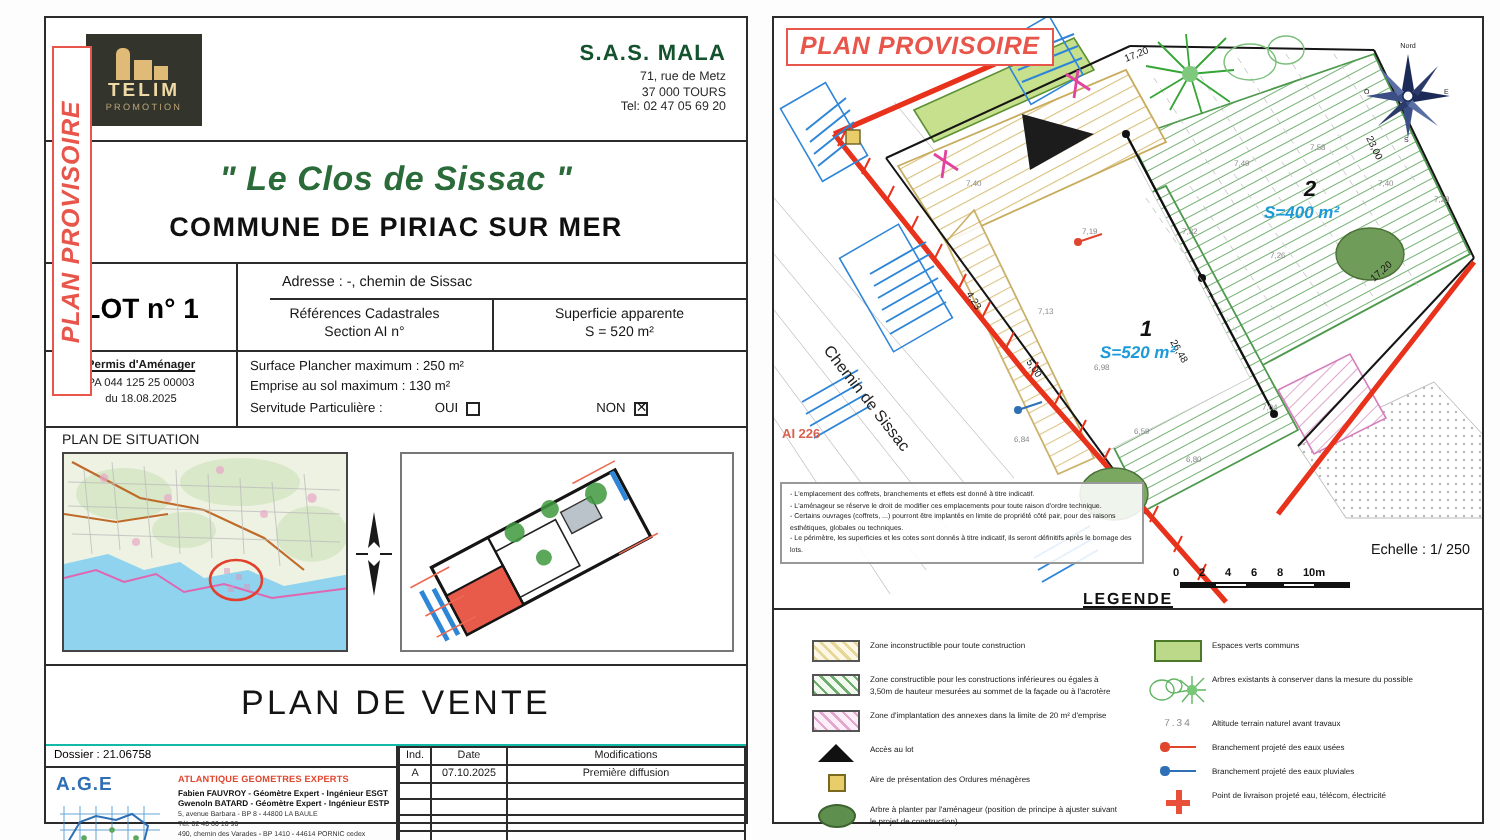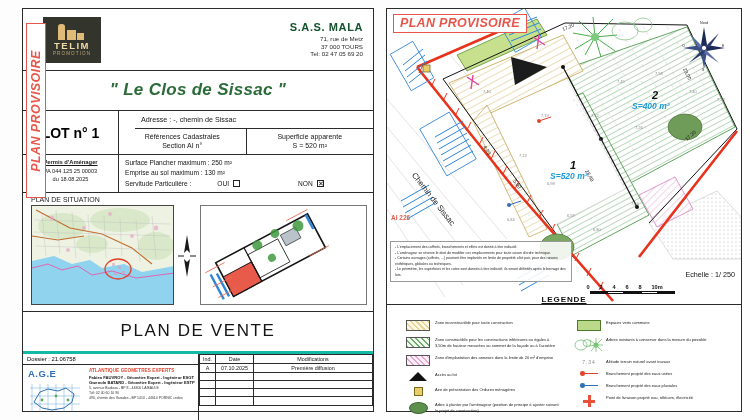--- a/index.html
+++ b/index.html
@@ -138,21 +138,21 @@
   }
   .map-b {
     flex: 1; height: 100px; border: 1px solid #777;
     position: relative; overflow: hidden; background: #ffffff;
   }
   .north-mini { width: 18px; height: 60px; position: relative; }
   .north-mini svg { position: absolute; left: 0; top: 8px; }
 
   
   .pdv {
-    border-bottom: 3px solid #14b8a6;
+    border-bottom: 1px solid #14b8a6;
     text-align: center; padding: 9px 0 10px;
     font-size: 17px; letter-spacing: 1.6px; color: #141414;
   }
 
   
   .foot { display: flex; font-size: 6px; }
   .foot-left { width: 176px; flex: 0 0 176px; border-right: 1px solid #2b2b2b; }
   .dossier { border-bottom: 1px solid #2b2b2b; padding: 2px 4px; font-size: 5.8px; }
   .age-row { display: flex; padding: 3px 3px 3px 5px; height: 60px; }
   .age-logo { width: 58px; position: relative; }
@@ -272,20 +272,21 @@
       <div class="addr">
         <div class="nm">S.A.S. MALA</div>
         <div class="ln">71, rue de Metz</div>
         <div class="ln">37 000 TOURS</div>
         <div class="ln">Tel: 02 47 05 69 20</div>
       </div>
     </div>
 
     <div class="titles">
       <div class="t-prog">" Le Clos de Sissac "</div>
+      <div class="t-comm">COMMUNE DE PIRIAC SUR MER</div>
     </div>
 
     <div class="lot-wrap">
       <div class="lot-top">
         <div class="lot-left">LOT n° 1</div>
         <div class="lot-right">
           <div class="lot-adr">Adresse : -, chemin de Sissac</div>
           <div class="lot-cells">
             <div class="lot-cell">
               <div>Références Cadastrales</div>

